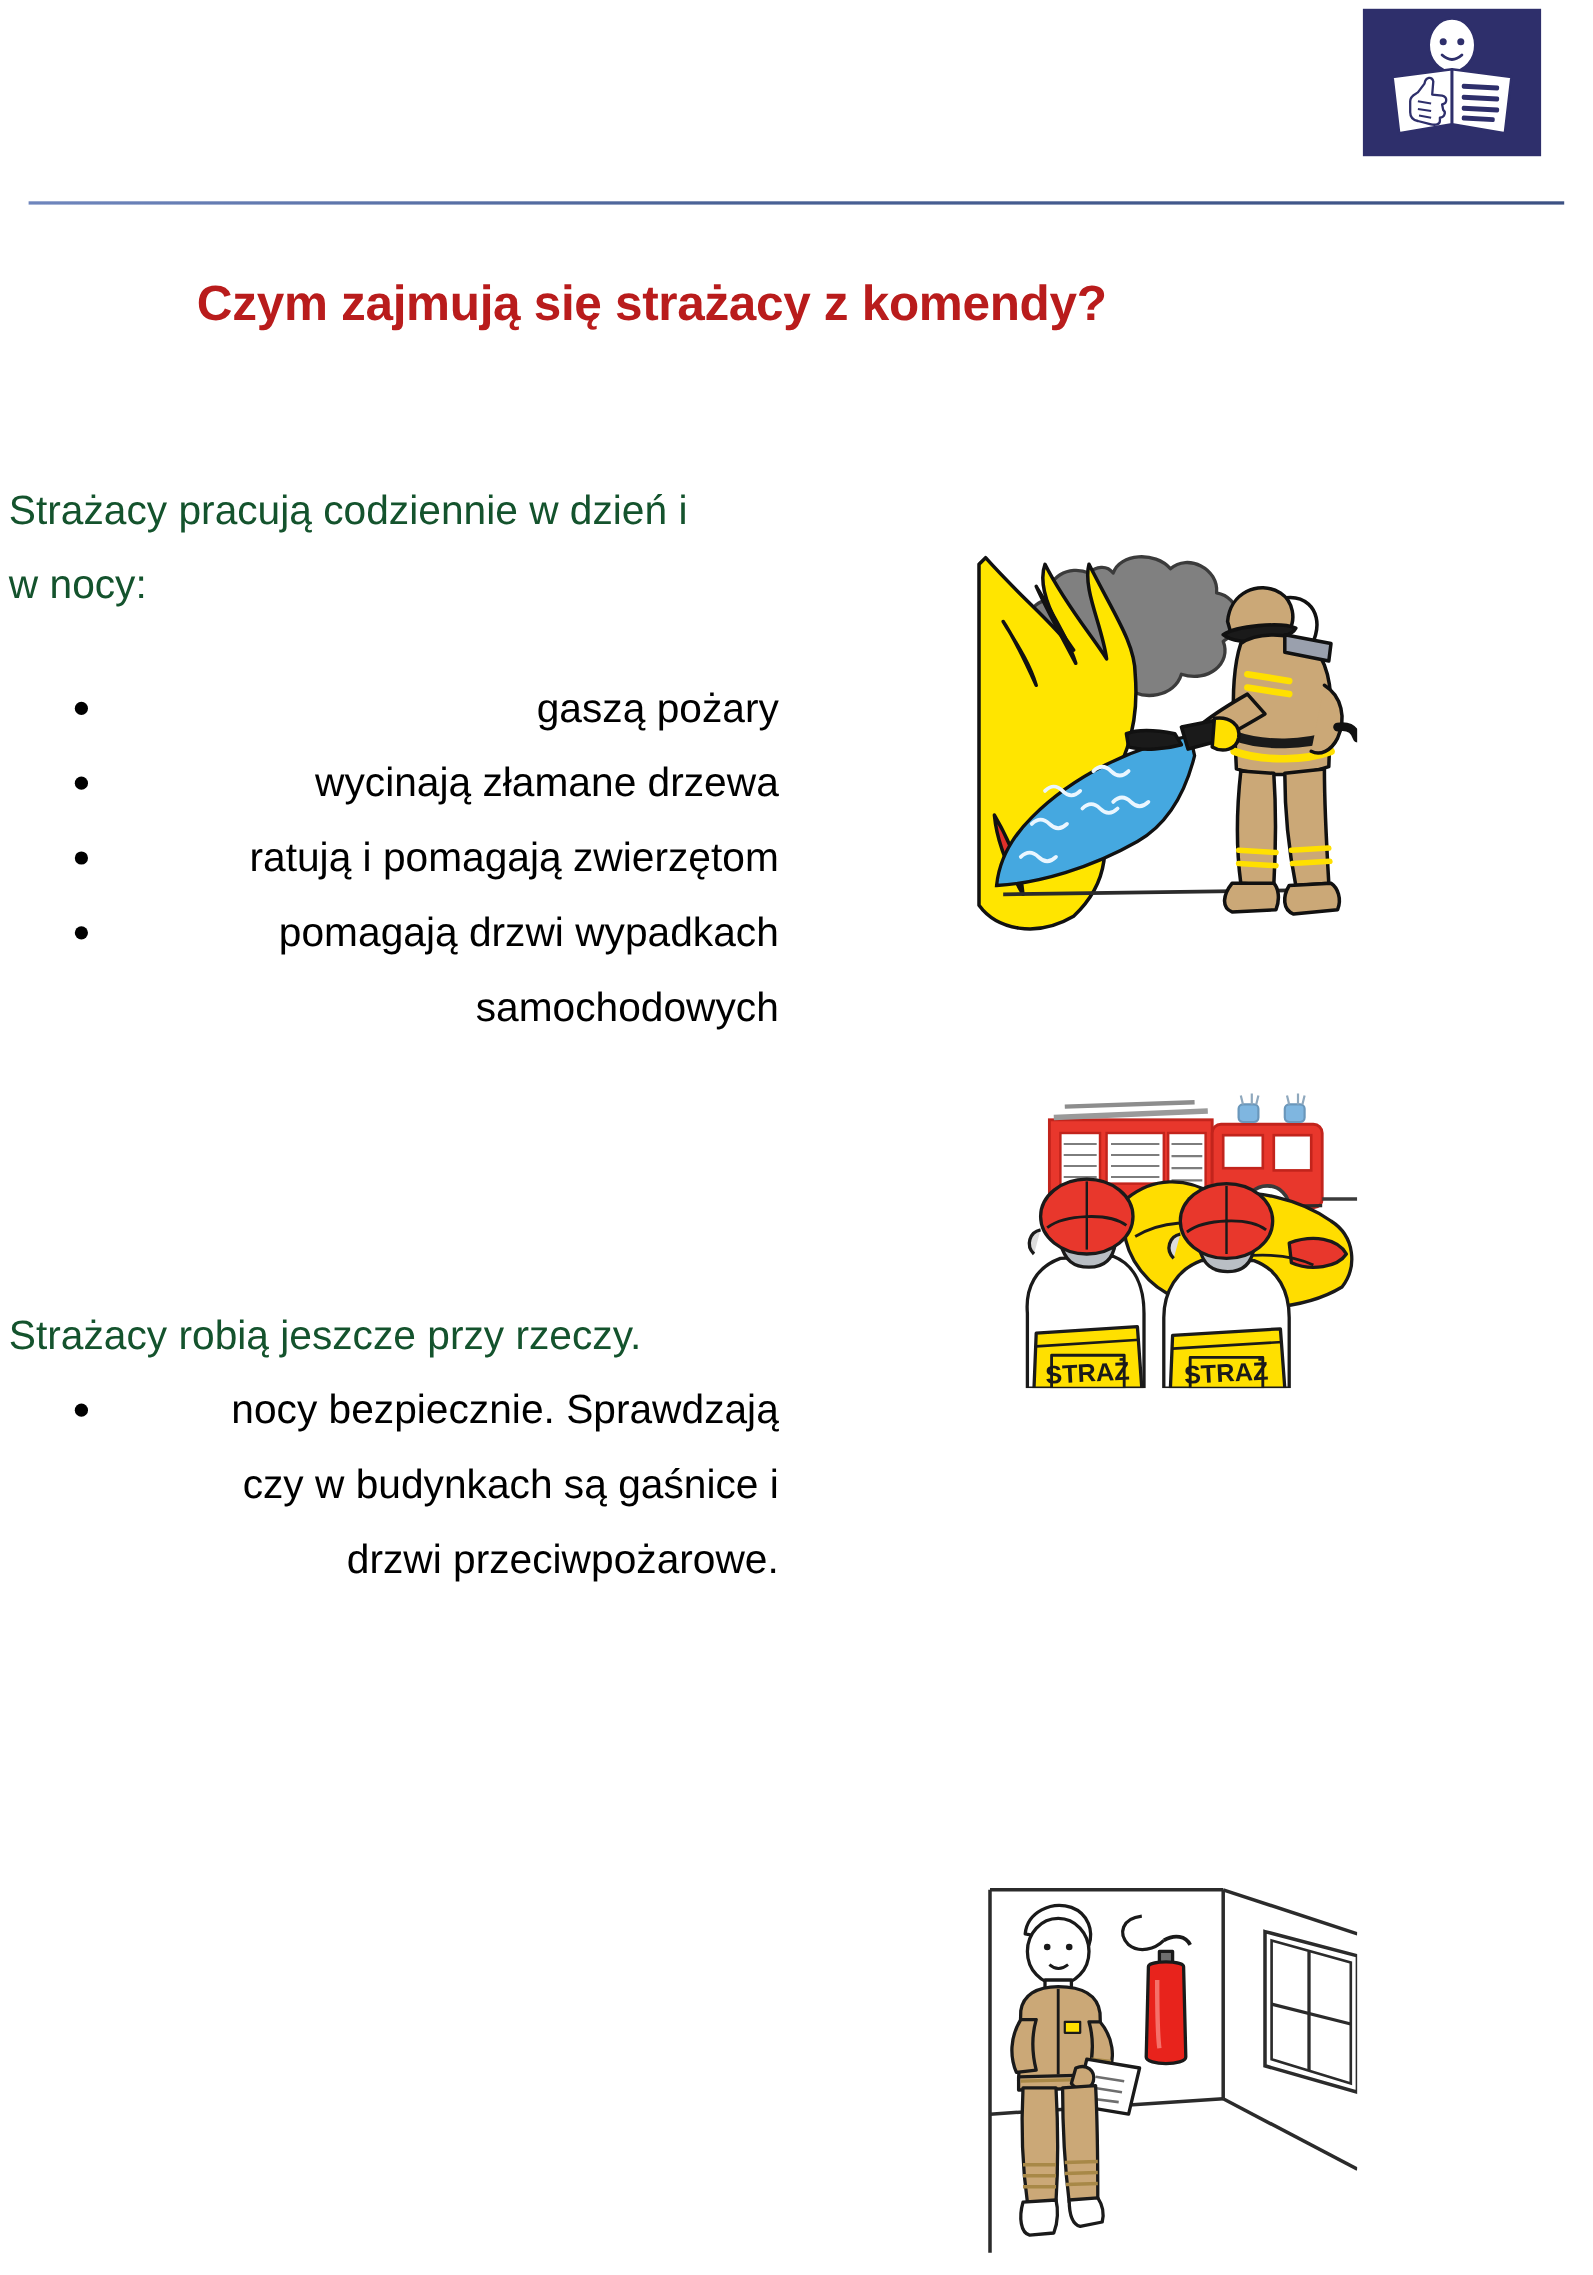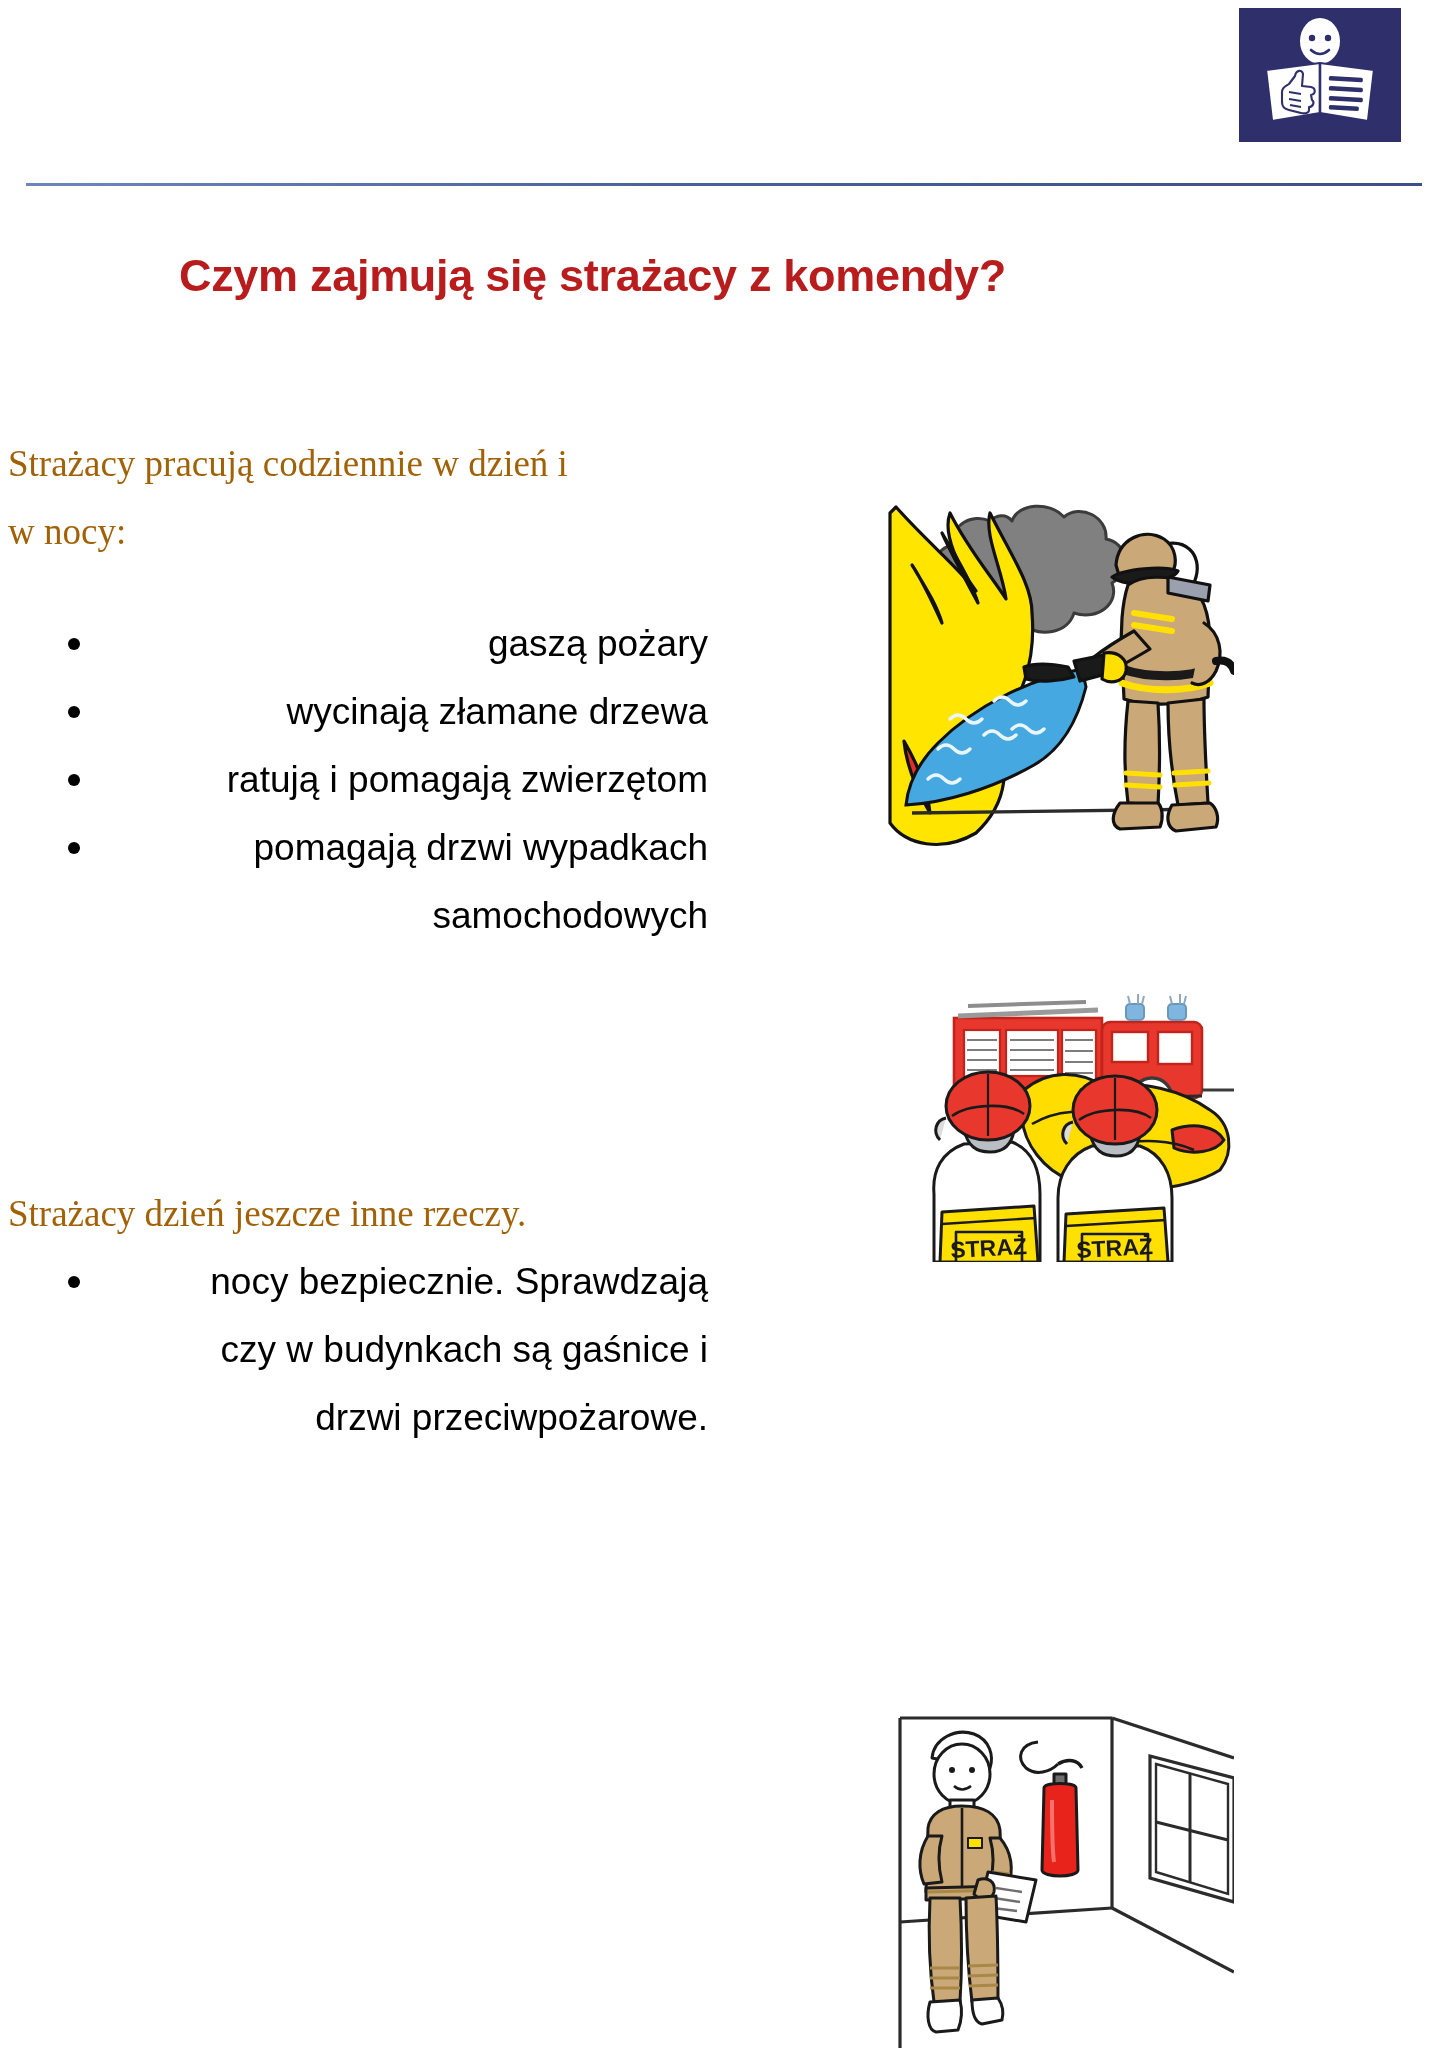--- a/index.html
+++ b/index.html
@@ -60,22 +60,21 @@
   
   #text-col {
     position: absolute;
     left: 8px;
     top: 430px;
     width: 700px;
   }
   .para {
     font-size: 37px;
     line-height: 68px;
-    color: #a16207;
-    font-family: Liberation Serif, serif;
+    color: #14532d;
   }
   .para-line { display: block; white-space: nowrap; }
 
   ul.bullets {
     list-style: none;
     margin: 0;
     padding: 0;
   }
   ul.bullets > li {
     position: relative;
@@ -178,21 +177,21 @@
       <span class="bl">samochodowych</span>
     </li>
   </ul>
 
   <div class="gap-md"></div>
   <div class="gap-md"></div>
   <div class="gap-md"></div>
   <div class="gap-sm"></div>
 
   <div class="para">
-    <span class="para-line">Strażacy dzień jeszcze inne rzeczy.</span>
+    <span class="para-line">Strażacy robią jeszcze przy rzeczy.</span>
   </div>
 
   <ul class="bullets">
     <li>
       <span class="dot"></span>
       <span class="bl">nocy bezpiecznie. Sprawdzają</span>
       <span class="bl">czy w budynkach są gaśnice i</span>
       <span class="bl">drzwi przeciwpożarowe.</span>
     </li>
   </ul>

